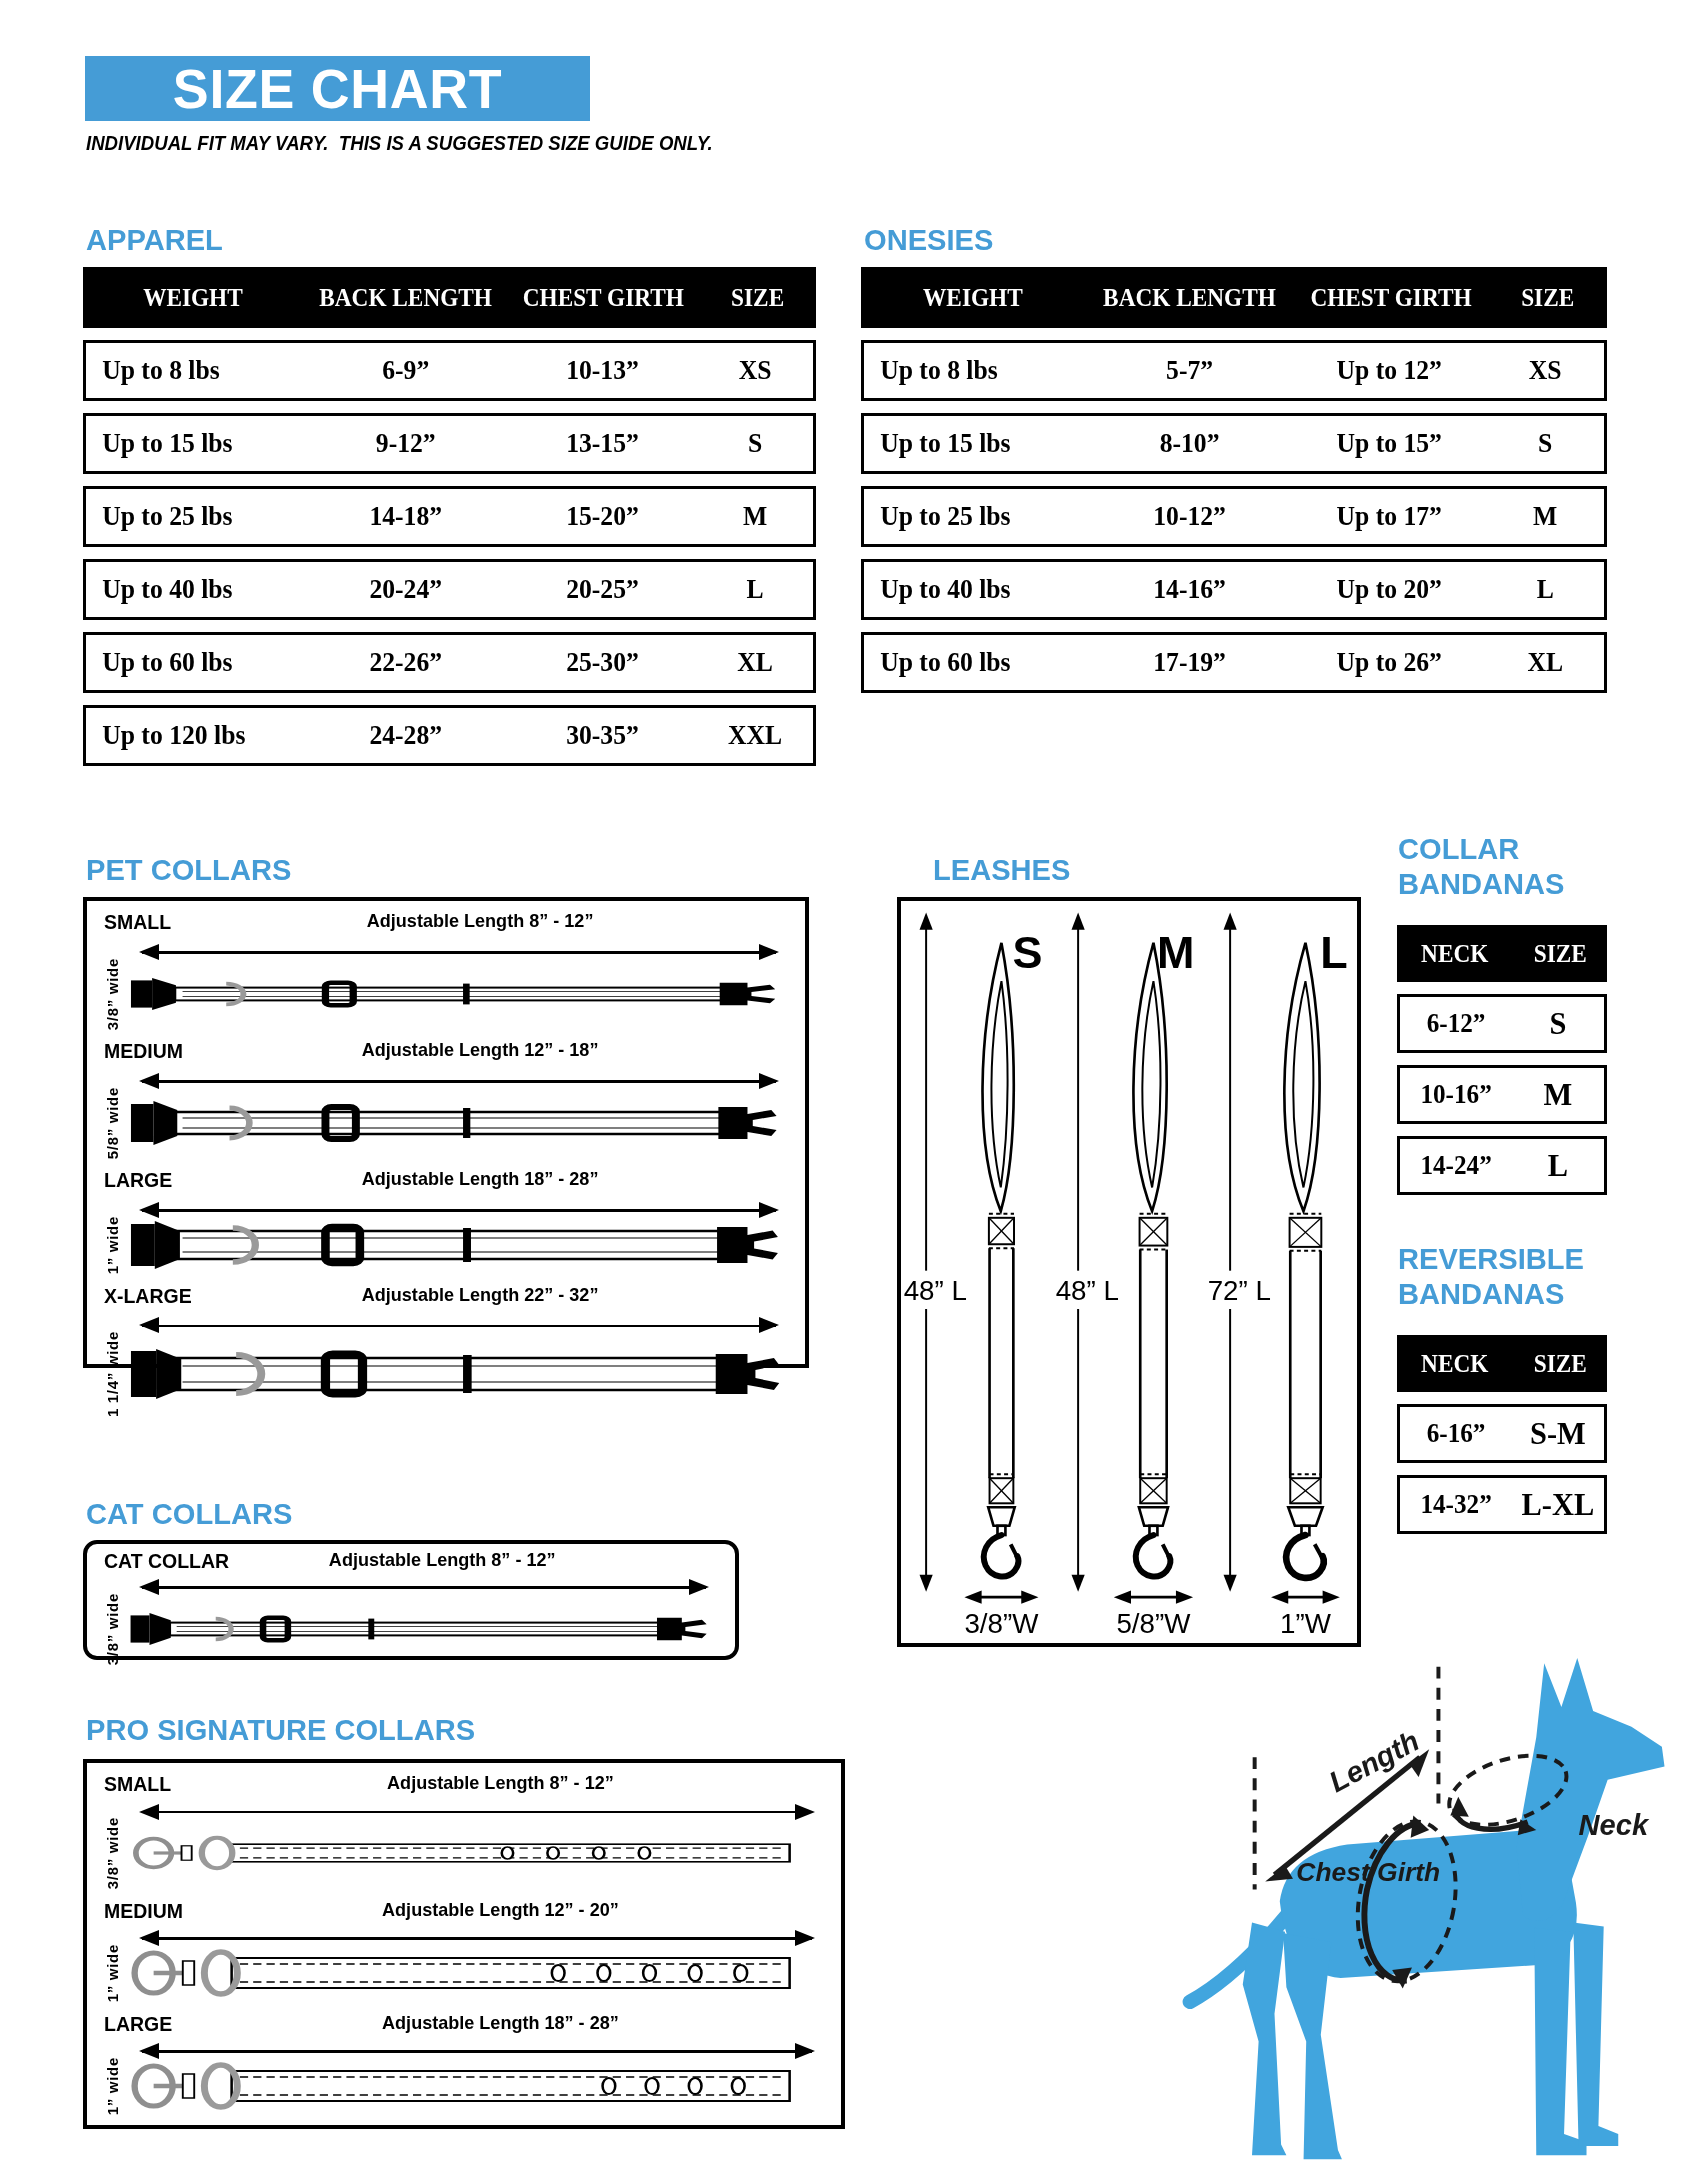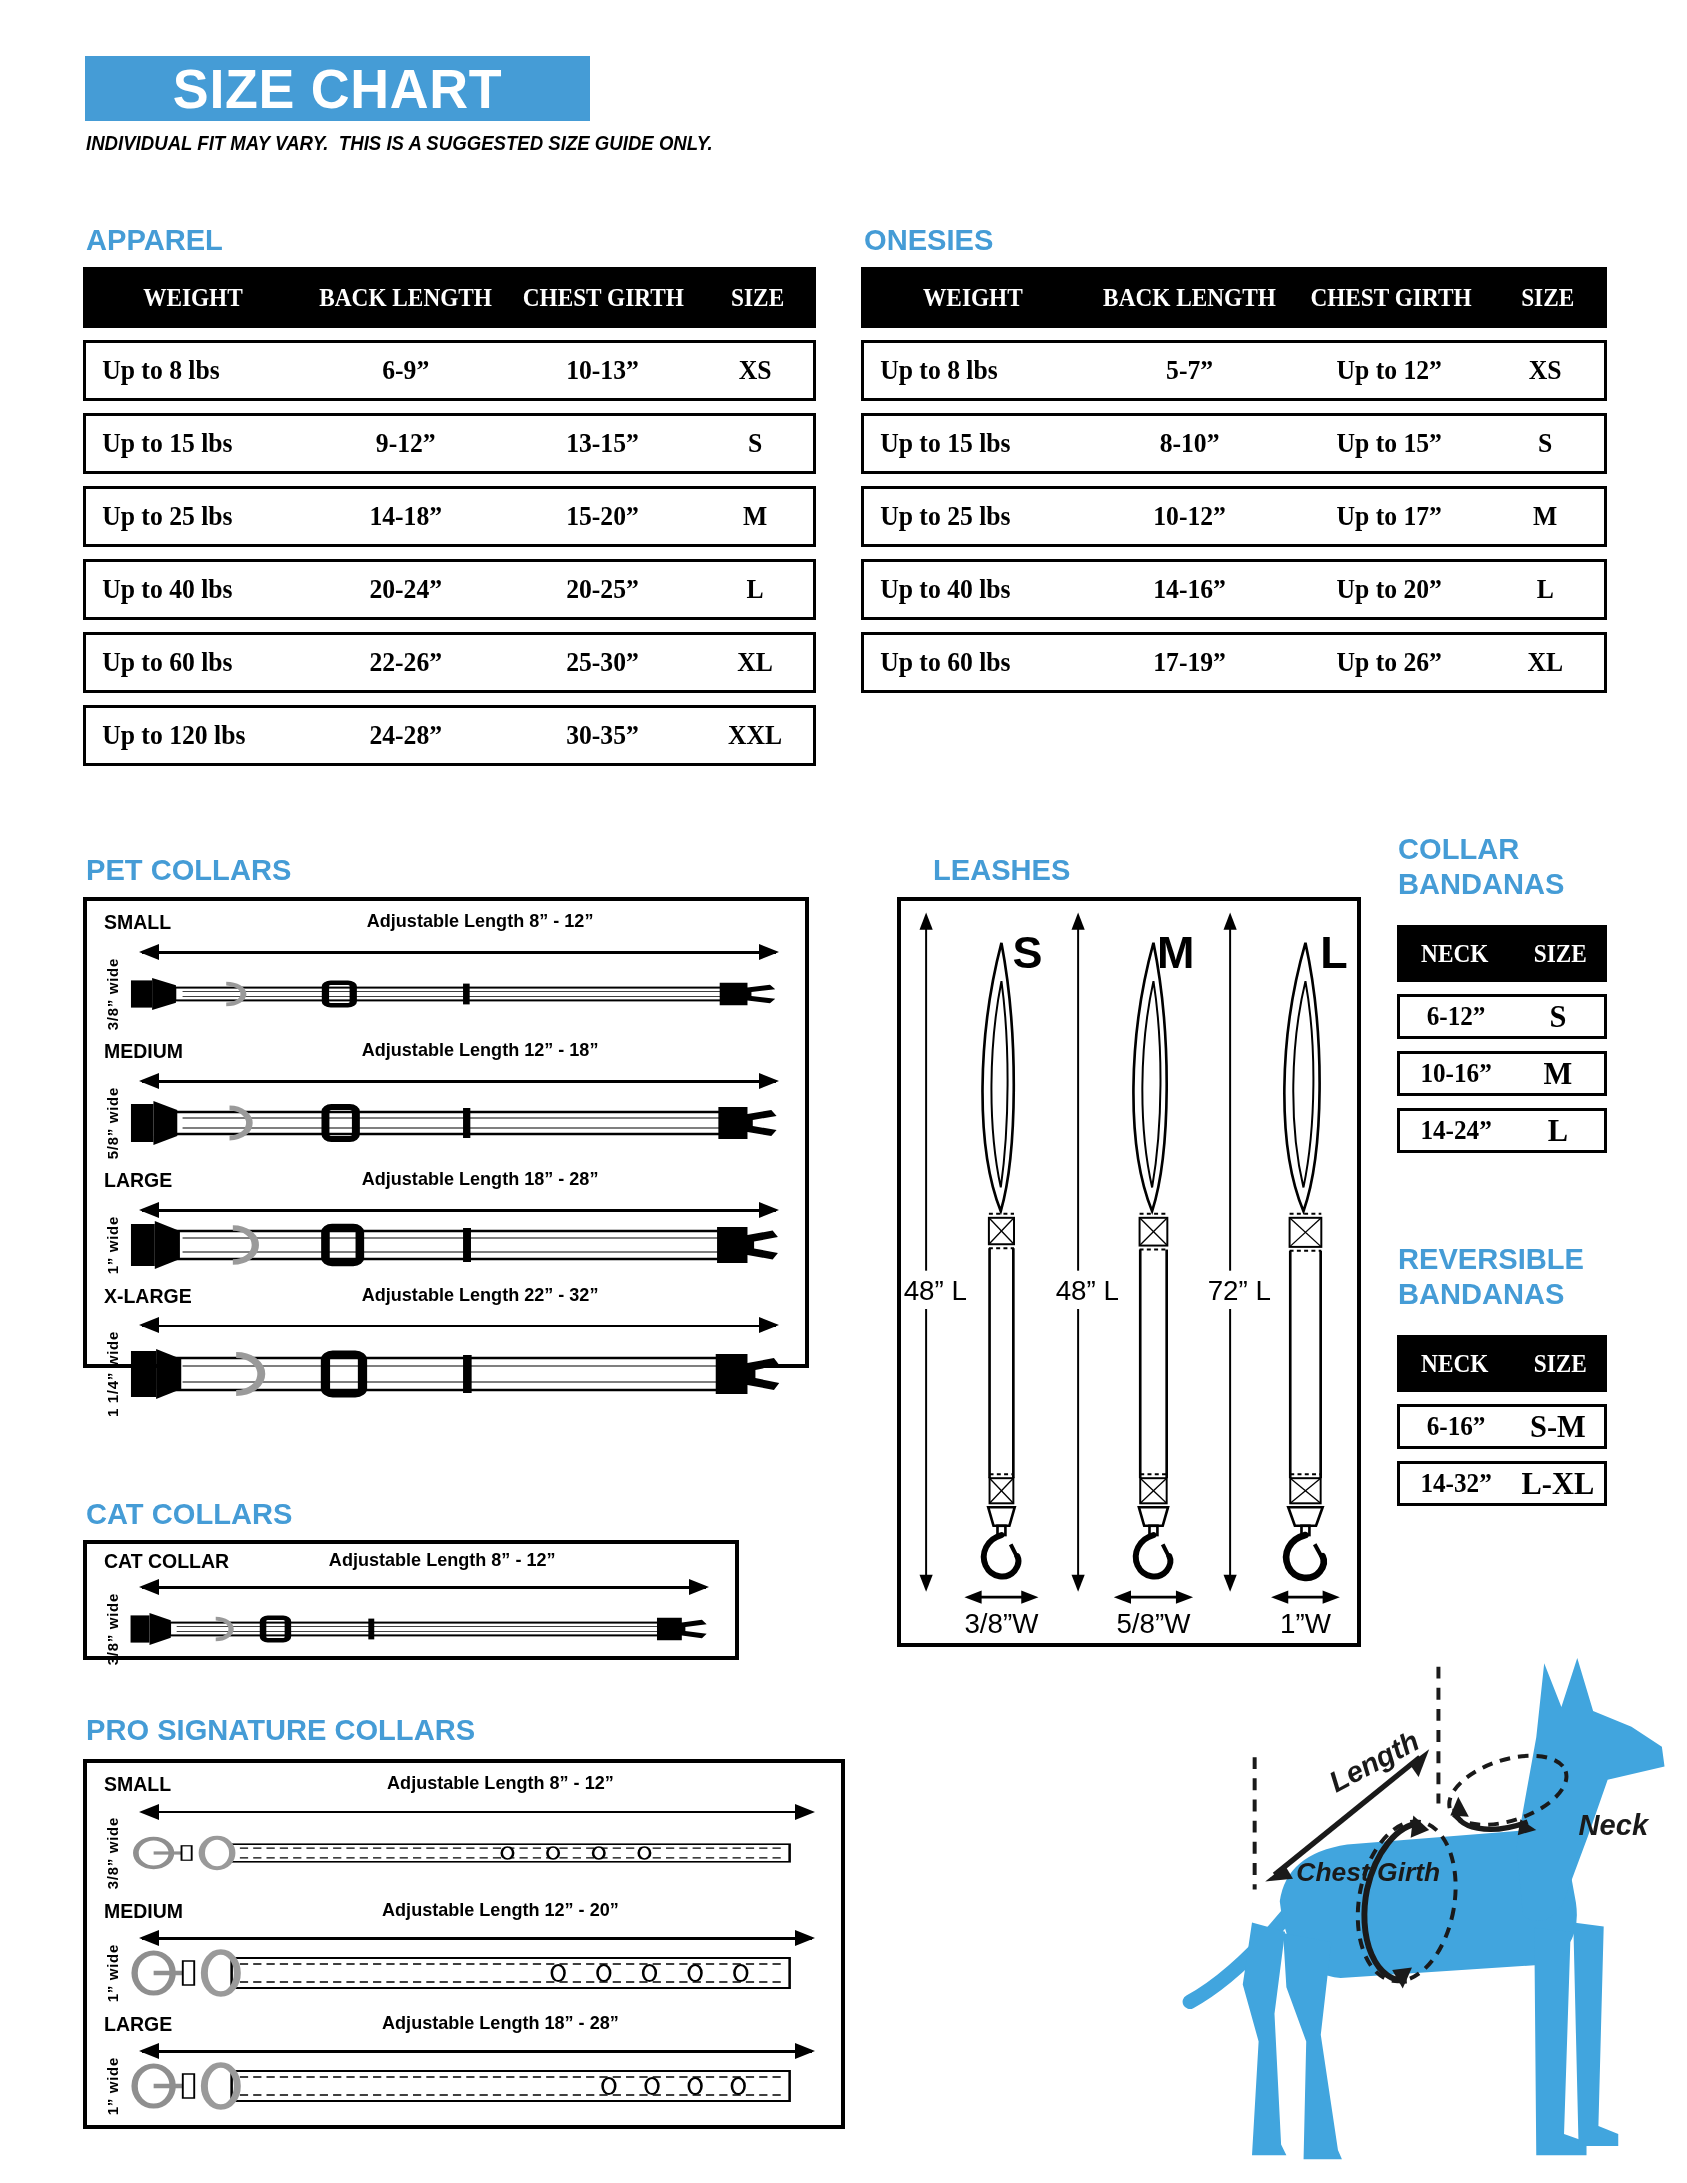--- a/index.html
+++ b/index.html
@@ -36,21 +36,21 @@
   .wlabel{writing-mode:vertical-rl;transform:rotate(180deg);font-size:15px;font-weight:bold;width:22.5px;text-align:center;letter-spacing:0.7px;}
   .collar-art{flex:1;height:50px;}
   .collar-art.small{height:40px;}
   
   .leashes-wrap{display:flex;height:100%;}
   .leash-cell{flex:1;height:100%;}
   .leash-cell svg{width:100%;height:100%;}
   svg text{font-family:"Liberation Sans",sans-serif;}
   
   .band .tbl-head{height:57px;font-size:24.5px;}
-  .band .tbl-row{height:45px;font-size:26.5px;}
+  .band .tbl-row{height:59px;font-size:26.5px;}
   
   .dog-label{font-weight:bold;font-style:italic;}
 </style>
 </head>
 <body>
 
 <div class="abs banner">
   <span class="banner-title">SIZE CHART</span>
 </div>
 <div class="abs subtitle">INDIVIDUAL FIT MAY VARY.  THIS IS A SUGGESTED SIZE GUIDE ONLY.</div>
@@ -359,21 +359,21 @@
     <span class="cell">6-16”</span>
       <span class="cell band-size">S-M</span>
   </div>
   <div class="tbl-row c2">
     <span class="cell">14-32”</span>
       <span class="cell band-size">L-XL</span>
   </div>
 </div>
 
 <div class="abs sec-h" style="left:86px;top:1496px;">CAT COLLARS</div>
-<div class="abs obox" style="left:83px;top:1540px;width:656px;height:120px;">
+<div class="abs obox" style="left:83px;top:1540px;width:656px;height:120px;border-radius:14px;">
   <div class="collar-row" style="padding-top:5.3px;">
     <div class="collar-top" style="height:25px;"><span class="collar-label">CAT COLLAR</span><span class="collar-adj">Adjustable Length 8” - 12”</span></div>
     <div class="harrow"></div>
     <div class="collar-body">
       <span class="wlabel">3/8” wide</span>
       <svg class="collar-art small" viewBox="0 0 1000 100" preserveAspectRatio="none">
         <rect x="72" y="34" width="858" height="32" fill="#fff" stroke="#000" stroke-width="5"></rect>
         <line x1="84" y1="44" x2="928" y2="44" stroke="#000" stroke-width="2"></line>
         <line x1="84" y1="56" x2="928" y2="56" stroke="#000" stroke-width="2"></line>
         <rect x="6" y="16" width="32" height="68" fill="#000"></rect>

